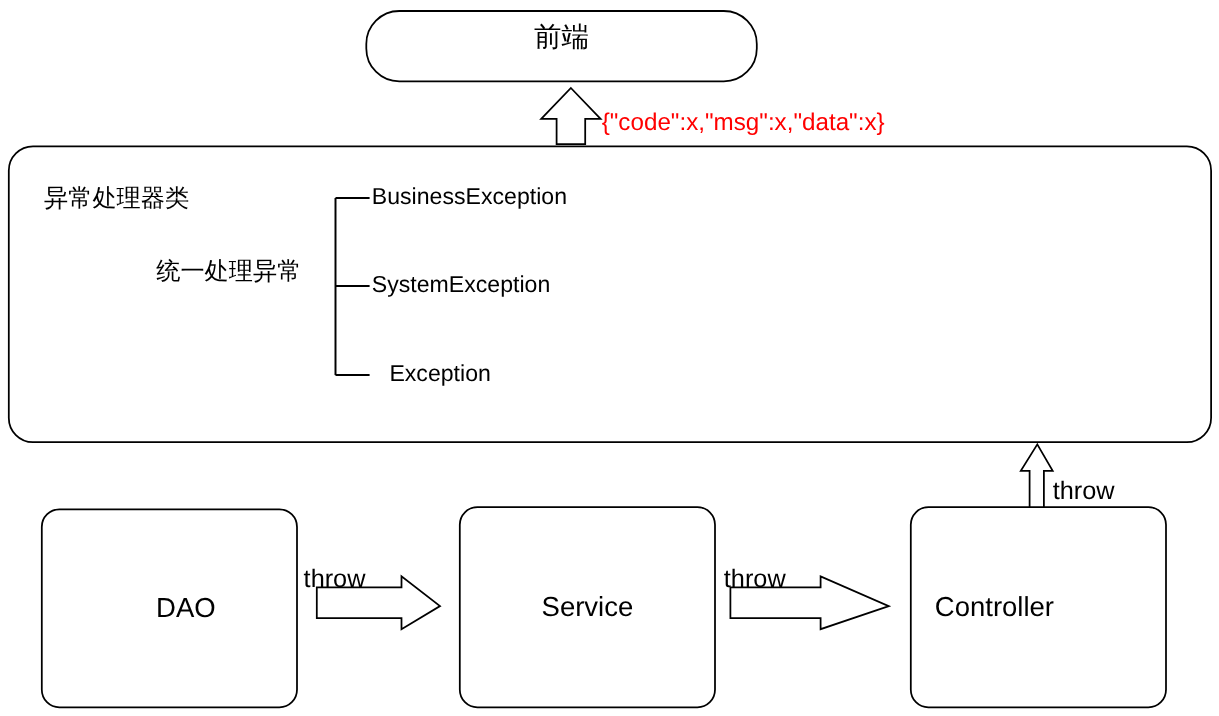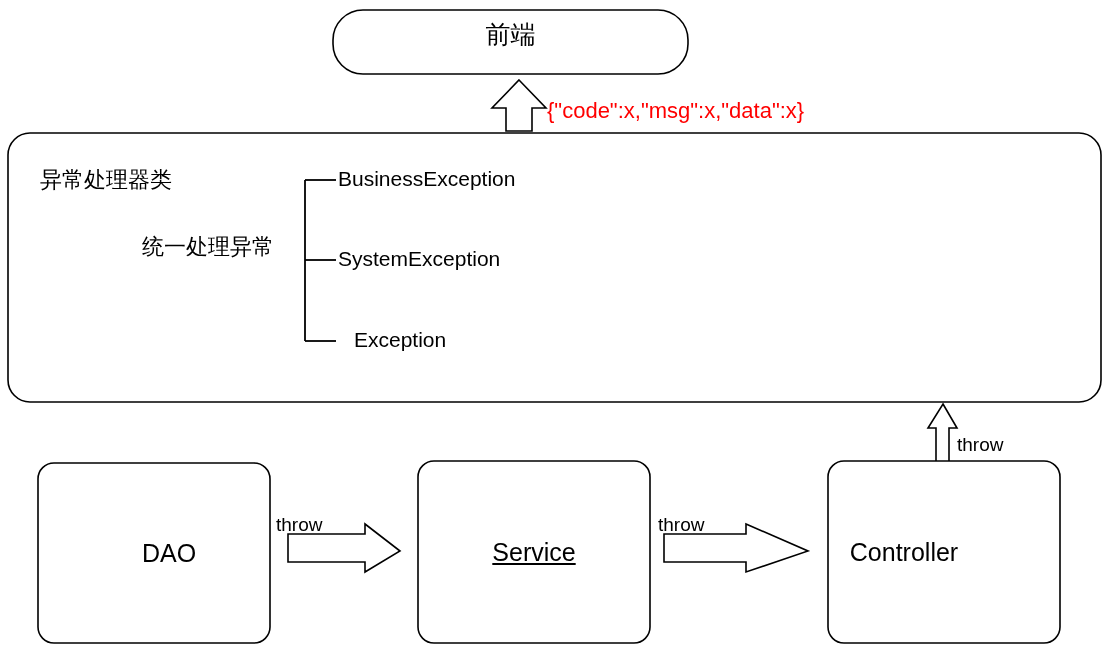--- a/index.html
+++ b/index.html
@@ -32,21 +32,21 @@
     font-size: 25px;
     text-align: center;
   }
   .cjk-label {
     font-size: 22px;
   }
   .branch-label {
     font-size: 21px;
   }
   .edge-label {
-    font-size: 19px;
+    font-size: 23px;
   }
   .json-label {
     font-size: 22px;
     color: #ff0000;
   }
   .center-box-text {
     display: flex;
     align-items: center;
     justify-content: center;
   }
@@ -94,21 +94,21 @@
   <div class="node-label branch-label" style="left:338px; top:168px;">BusinessException</div>
 
   <div class="node-label branch-label" style="left:338px; top:248px;">SystemException</div>
 
   <div class="node-label branch-label" style="left:338px; top:329px;margin-left:16px;">Exception</div>
 
   <div class="node-label edge-label" style="left:957px; top:435px;">throw</div>
 
   <div class="node-label box-label center-box-text" style="left:38px; top:463px; width:232px; height:180px;padding-left:15px;">DAO</div>
 
-  <div class="node-label box-label center-box-text" style="left:418px; top:461px; width:232px; height:182px;text-decoration:underline;">Service</div>
+  <div class="node-label box-label center-box-text" style="left:418px; top:461px; width:232px; height:182px;">Service</div>
 
   <div class="node-label box-label center-box-text" style="left:788px; top:461px; width:232px; height:182px;">Controller</div>
 
   <div class="node-label edge-label" style="left:276px; top:515px;">throw</div>
 
   <div class="node-label edge-label" style="left:658px; top:515px;">throw</div>
 
 </div>
 
 </body></html>

